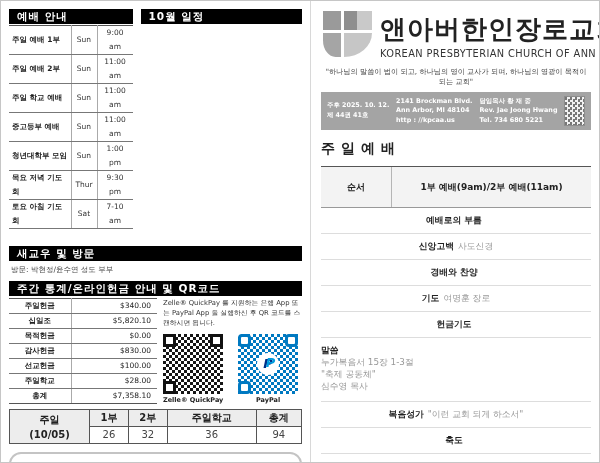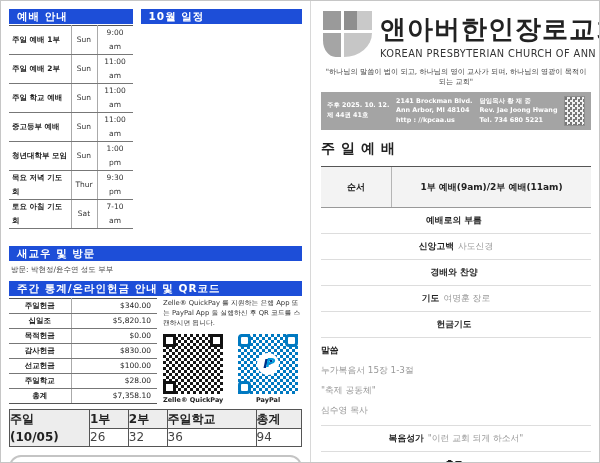--- a/index.html
+++ b/index.html
@@ -4,21 +4,21 @@
 <style>
   * { margin:0; padding:0; box-sizing:border-box; }
   body { background:#e9e9e9; font-family:"DejaVu Sans","Liberation Sans",sans-serif; }
   .page { position:relative; width:600px; height:463px; background:#fff; border:1px solid #c6c6c6; overflow:hidden; color:#222; }
 
   
   .col-left  { position:absolute; left:0; top:0; width:310px; height:100%; padding:8px 8px 6px 8px; border-right:1px solid #d8d8d8; }
   .col-right { position:absolute; left:310px; top:0; width:290px; height:100%; padding:8px 10px 6px 10px; }
 
   
-  .bar { background:#1d4ed8; color:#fff; font-weight:bold; font-size:10.5px; line-height:15px; padding:0 8px; letter-spacing:1px; }
+  .bar { background:#000000; color:#fff; font-weight:bold; font-size:10.5px; line-height:15px; padding:0 8px; letter-spacing:1px; }
 
   
   .top-row { display:flex; gap:8px; }
   .tbl { border-collapse:collapse; width:100%; }
   .tbl td { font-size:7.5px; line-height:14px; border-bottom:1px solid #777; padding:0 3px; }
   .tbl tr:first-child td { border-top:1.5px solid #555;margin-top:28px; }
   .worship-wrap { width:124px; }
   .worship-wrap .bar { margin-bottom:1px; }
   .worship-wrap td.nm { font-weight:bold; width:62px; border-right:1px solid #aaa; }
   .worship-wrap td.dy { width:26px; text-align:center; border-right:1px solid #aaa; color:#333; }
@@ -51,21 +51,21 @@
   .finder { position:absolute; width:13px; height:13px; background:#fff; border:3px solid #111; }
   .qr.blue .finder { border-color:#0079c1; border-radius:4px; }
   .finder.tl { top:0; left:0; } .finder.tr { top:0; right:0; } .finder.bl { bottom:0; left:0; }
   .pp-center { position:absolute; left:50%; top:50%; width:22px; height:22px; margin:-11px 0 0 -11px;
                background:#fff; border-radius:50%; display:flex; align-items:center; justify-content:center; }
   .pp-p { position:relative; font-weight:bold; font-style:italic; font-size:13px; color:#003087; }
   .pp-p::after { content:"P"; position:absolute; left:2.5px; top:-1.5px; color:#009cde; }
 
   
   .att { border-collapse:collapse; width:100%; margin-top:5px; }
-  .att td { border:1.2px solid #555; font-size:12px; text-align:left; line-height:16px; }
+  .att td { border:1.2px solid #555; font-size:10px; text-align:center; line-height:16px; }
   .att td.hd { background:#ededed; font-weight:bold; }
   .att td.side { background:#ededed; font-weight:bold; width:80px; line-height:1.5; }
   .att td.val { color:#444; }
 
   
   .about { margin-top:8px; border:2px solid #c4c4c4; border-radius:12px; padding:8px 13px 6px 13px; }
   .about-title { font-size:15px; font-weight:bold; letter-spacing:.5px; }
 
   
   .brand { display:flex; align-items:center; gap:8px; padding:2px 0 2px 2px; }
@@ -94,21 +94,21 @@
               border-top:1.5px solid #555; border-bottom:1px solid #999; font-size:9px; font-weight:bold; }
   .svc-head .sh-l { width:70px; text-align:center; }
   .svc-head .sh-div { width:1px; height:100%; background:#b5b5b5; }
   .svc-head .sh-r { flex:1; text-align:center; }
 
   .svc-row { text-align:center; font-size:8.8px; padding:6.5px 0; border-bottom:1px solid #ddd; }
   .svc-row .b, .svc-sermon .b { font-weight:bold; }
   .g { color:#999; }
   .svc-row .g { margin-left:4px; }
   .svc-sermon { text-align:left; font-size:8.8px; padding:7px 0 8px 0; border-bottom:1px solid #ddd; }
-  .svc-sermon .line { margin-top:8px; }
+  .svc-sermon .line { }
 </style>
 </head>
 <body>
 
 <div class="page">
 
   <div class="col-left">
 
     <div class="top-row">
 

